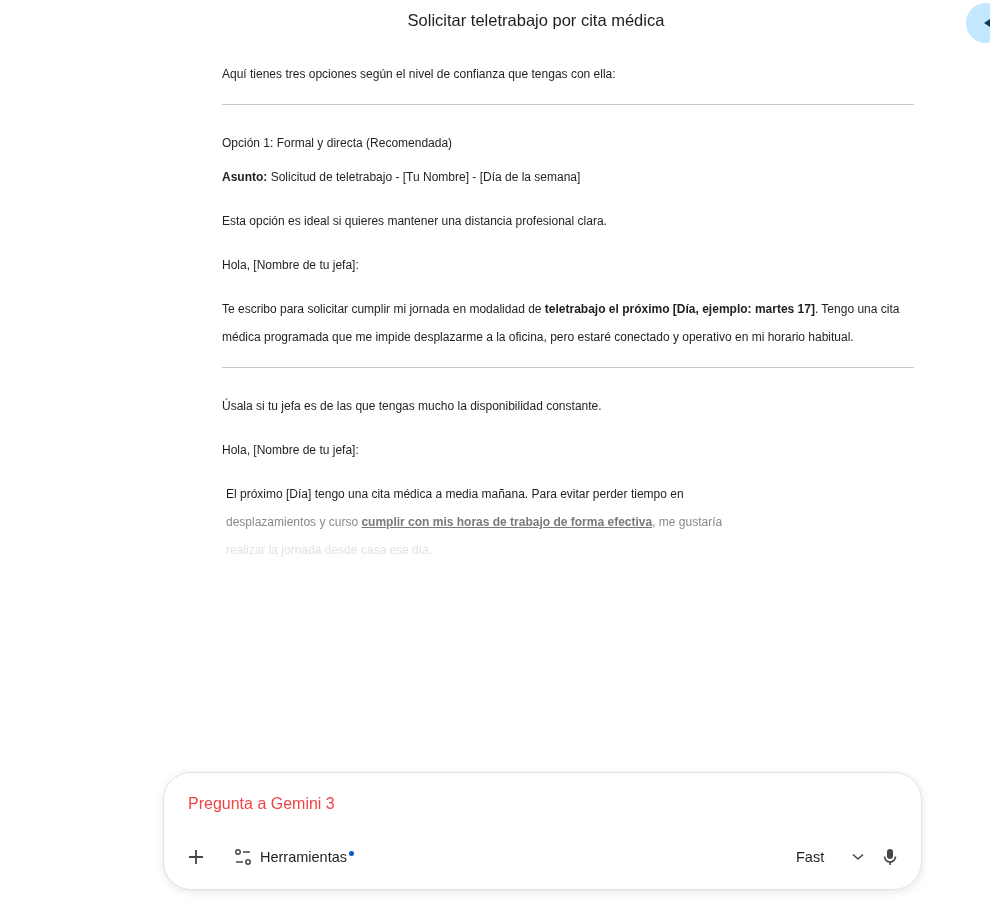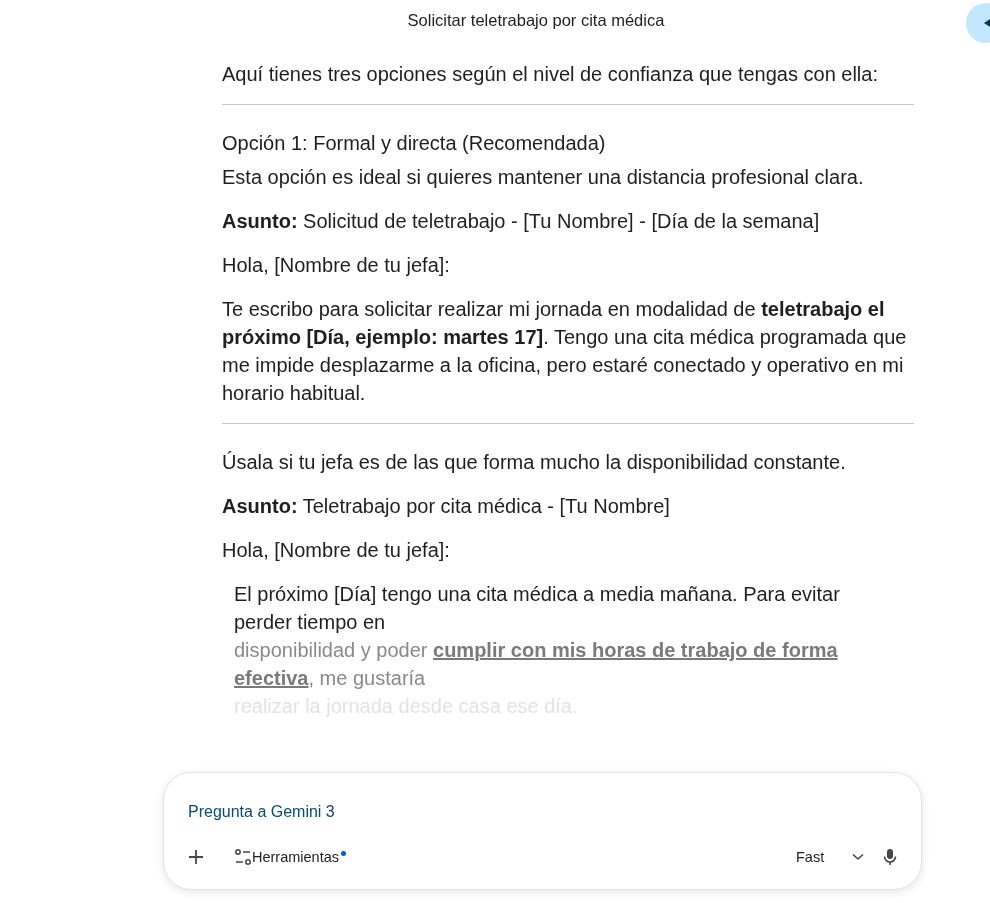--- a/index.html
+++ b/index.html
@@ -16,48 +16,48 @@
     position: absolute; top: 3px; left: 966px; width: 40px; height: 40px;
     border-radius: 50%; background: #c2e7ff;
   }
   .corner-btn .arrow {
     position: absolute; left: 18px; top: 16px; width: 0; height: 0;
     border-top: 4px solid transparent; border-bottom: 4px solid transparent;
     border-right: 6px solid #0b3b5a;
   }
   .content {
     position: absolute; left: 222px; top: 60px; width: 692px;
-    font-size: 20px; line-height: 28px; color: #1f1f1f;
+    font-size: 12px; line-height: 28px; color: #1f1f1f;
   }
   .content p { margin: 0 0 16px 0; }
   .content b { font-weight: 700; }
   .hr { height: 1px; background: #c7c7c7; margin: 16px 0 24px 0; border: 0; }
   .heading { font-weight: 400; margin: 0 0 6px 0 !important; }
   .fade { color: #8a8a8a; }
   .fade b { color: #7a7a7a; text-decoration: underline; }
   .fade2 { color: #e2e2e2; }
   .overlay {
     position: absolute; left: 0; top: 760px; width: 990px; height: 143px;
     background: linear-gradient(to bottom, rgba(255,255,255,0.3), #ffffff 30%);
   }
   .input-box {
     position: absolute; left: 163px; top: 772px; width: 757px; height: 116px;
     border-radius: 28px; background: #ffffff;
     border: 1px solid #e3e3e3;
     box-shadow: 0 2px 8px rgba(0,0,0,0.10);
   }
   .prompt {
-    position: absolute; left: 24px; top: 30px; font-size: 16px; color: #0c4a6e;
+    position: absolute; left: 24px; top: 22px; font-size: 16px; color: #ef4444;
   }
   .plus-btn {
     position: absolute; left: 20px; top: 72px; width: 24px; height: 24px;
   }
   .tools-btn {
     position: absolute; left: 70px; top: 72px; height: 24px;
-    display: flex; align-items: center; font-size: 14.5px; color: #1f1f1f;
+    display: flex; align-items: center; gap: 8px; font-size: 14.5px; color: #1f1f1f;
   }
   .tools-dot {
     position: absolute; right: -7px; top: 2px; width: 5px; height: 5px;
     border-radius: 50%; background: #0b57d0;
   }
   .model-btn {
     position: absolute; left: 632px; top: 72px; height: 24px;
     display: flex; align-items: center; gap: 28px; font-size: 14.5px; color: #1f1f1f;
   }
   .mic-btn {
@@ -71,32 +71,31 @@
 
 <div class="corner-btn">
   <span class="arrow"></span>
 </div>
 
 <div class="content">
   <p>Aquí tienes tres opciones según el nivel de confianza que tengas con ella:</p>
   <div class="hr"></div>
 
   <p class="heading">Opción 1: Formal y directa (Recomendada)</p>
+  <p><b>Asunto:</b><span> Solicitud de teletrabajo - [Tu Nombre] - [Día de la semana]</span></p>
   <p>Esta opción es ideal si quieres mantener una distancia profesional clara.</p>
-  <p><b>Asunto:</b><span> Solicitud de teletrabajo - [Tu Nombre] - [Día de la semana]</span></p>
   <p>Hola, [Nombre de tu jefa]:</p>
-  <p><span>Te escribo para solicitar realizar mi jornada en modalidad de </span><b>teletrabajo el próximo [Día, ejemplo: martes 17]</b><span>. Tengo una cita médica programada que me impide desplazarme a la oficina, pero estaré conectado y operativo en mi horario habitual.</span></p>
+  <p><span>Te escribo para solicitar cumplir mi jornada en modalidad de </span><b>teletrabajo el próximo [Día, ejemplo: martes 17]</b><span>. Tengo una cita médica programada que me impide desplazarme a la oficina, pero estaré conectado y operativo en mi horario habitual.</span></p>
   <div class="hr"></div>
 
-  <p>Úsala si tu jefa es de las que forma mucho la disponibilidad constante.</p>
-  <p><b>Asunto:</b><span> Teletrabajo por cita médica - [Tu Nombre]</span></p>
+  <p>Úsala si tu jefa es de las que tengas mucho la disponibilidad constante.</p>
   <p>Hola, [Nombre de tu jefa]:</p>
-  <p style="margin:12px;">
+  <p style="margin:4px;">
     <span>El próximo [Día] tengo una cita médica a media mañana. Para evitar perder tiempo en</span><br>
-    <span class="fade"><span>disponibilidad y poder </span><b>cumplir con mis horas de trabajo de forma efectiva</b><span>, me gustaría</span></span><br>
+    <span class="fade"><span>desplazamientos y curso </span><b>cumplir con mis horas de trabajo de forma efectiva</b><span>, me gustaría</span></span><br>
     <span class="fade2">realizar la jornada desde casa ese día.</span>
   </p>
 </div>
 
 <div class="overlay"></div>
 
 <div class="input-box">
   <div class="prompt">Pregunta a Gemini 3</div>
 
   <div class="plus-btn">

